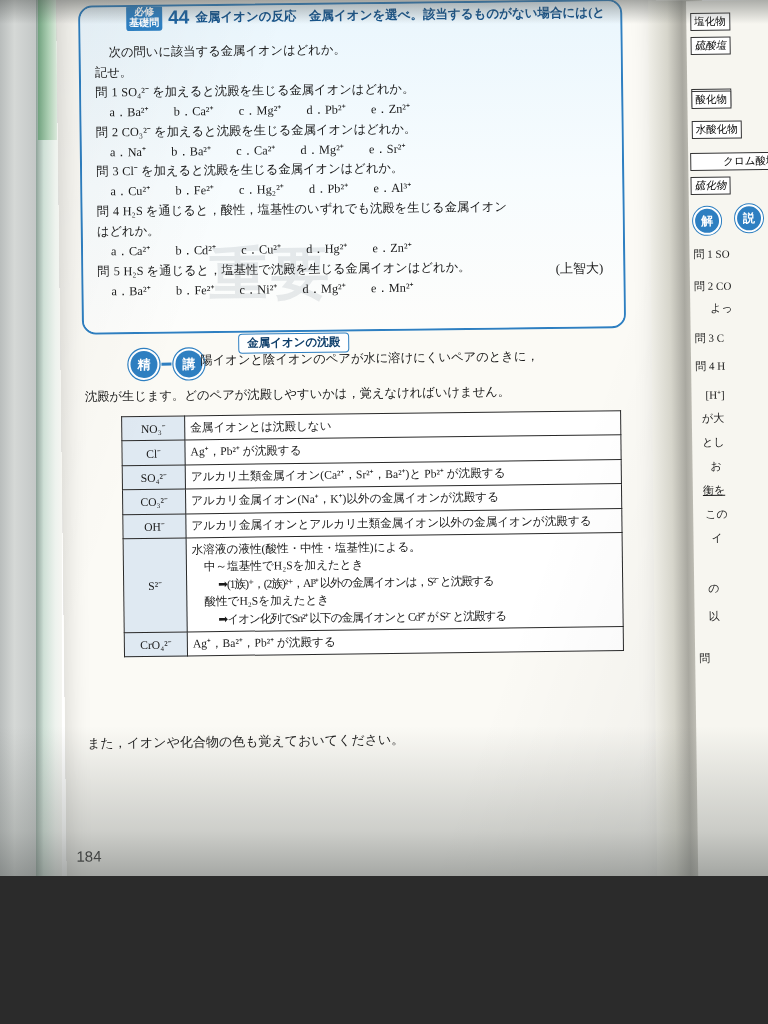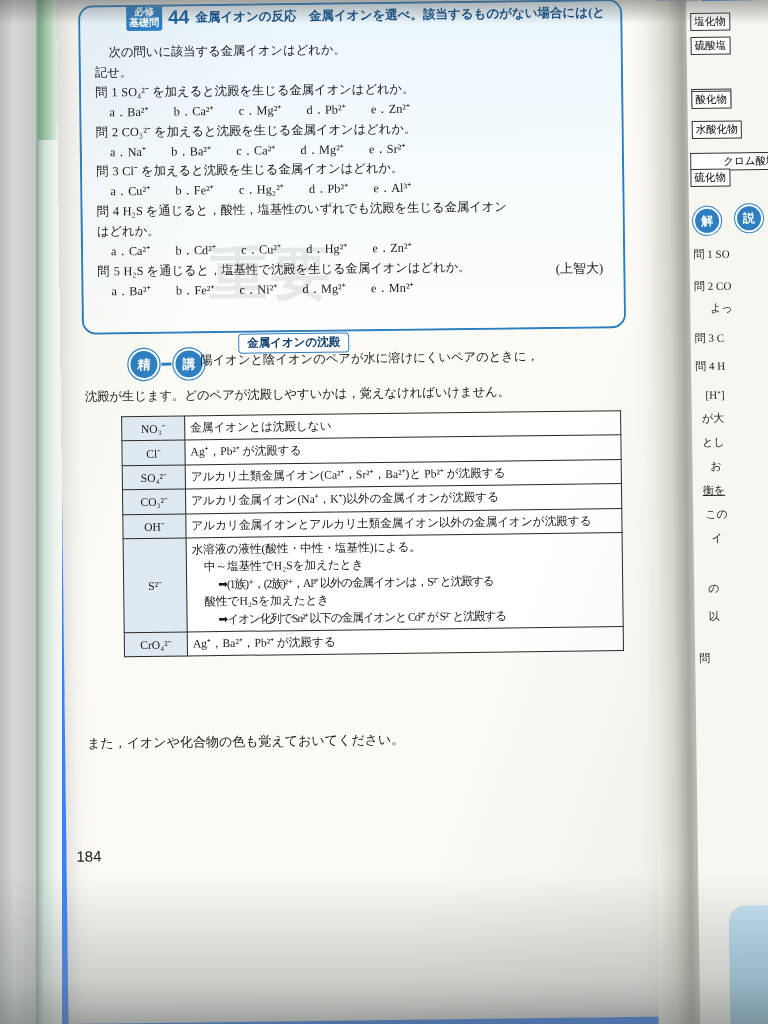--- a/index.html
+++ b/index.html
@@ -3,23 +3,23 @@
 <meta charset="utf-8">
 <style>
   html, body {
     margin: 0;
     padding: 0;
     background: #2b2b2b;
   }
   #page {
     position: relative;
     width: 768px;
-    height: 1024px;
+    height: 876px;
     overflow: hidden;
-    background: #3b82f6;
+    background: #ffffff;
     font-family: "Liberation Serif", serif;
   }
 
   
   .paper-left {
     position: absolute;
     left: 0; top: 0;
     width: 36px; height: 1024px;
     background: linear-gradient(90deg,#b9bdbc 0%, #d5d8d6 40%, #c3c7c6 100%);
   }
@@ -438,26 +438,26 @@
 
       <div class="after-table">また，イオンや化合物の色も覚えておいてください。</div>
       <div class="folio">184</div>
     </div>
   </div>
 
   <div class="gutter"></div>
 
   <div class="page-right">
     <div class="rp-box" style="left:4px; top:12px;">塩化物</div>
-    <div class="rp-box" style="left:4px; top:36px;">硫酸塩</div>
+    <div class="rp-box" style="left:4px; top:36px;font-style:italic;">硫酸塩</div>
     <div class="rp-box" style="left:4px; top:60px;margin-top:28px;">炭酸塩</div>
     <div class="rp-box" style="left:4px; top:90px;">酸化物</div>
     <div class="rp-box" style="left:4px; top:120px;text-align:center;">水酸化物</div>
     <div class="rp-box" style="left:2px; top:152px;padding-left:32px;">クロム酸塩</div>
-    <div class="rp-box" style="left:2px; top:168px;">硫化物</div>
+    <div class="rp-box" style="left:2px; top:176px;font-style:italic;">硫化物</div>
 
     <div class="rp-circle" style="left:6px; top:208px;">解</div>
     <div class="rp-circle" style="left:48px; top:206px;">説</div>
 
     <div class="rp" style="left:4px; top:246px;"><span>問 1</span> <span>SO</span></div>
     <div class="rp" style="left:4px; top:278px;"><span>問 2</span> <span>CO</span></div>
     <div class="rp" style="left:20px; top:300px;"><span>よっ</span></div>
     <div class="rp" style="left:4px; top:330px;"><span>問 3</span> <span>C</span></div>
     <div class="rp" style="left:4px; top:358px;"><span>問 4</span> <span>H</span></div>
     <div class="rp" style="left:14px; top:386px;"><span>[H⁺]</span></div>

